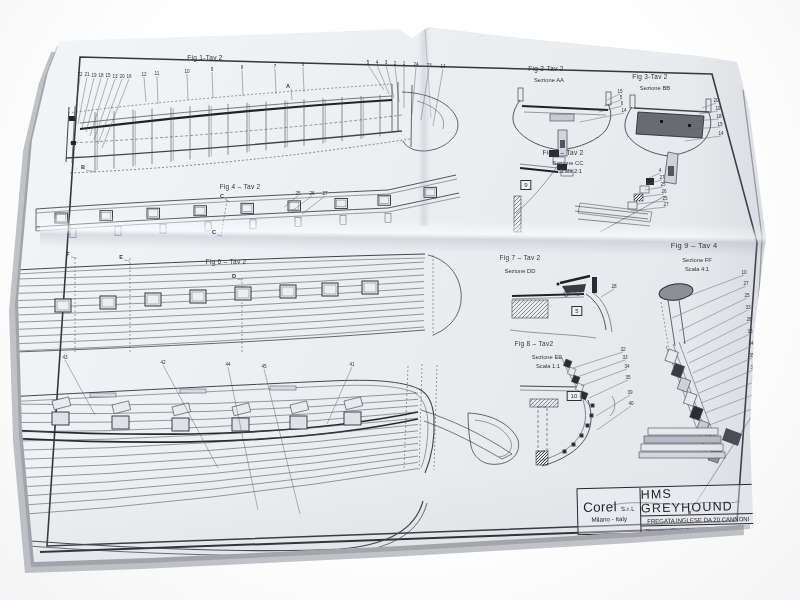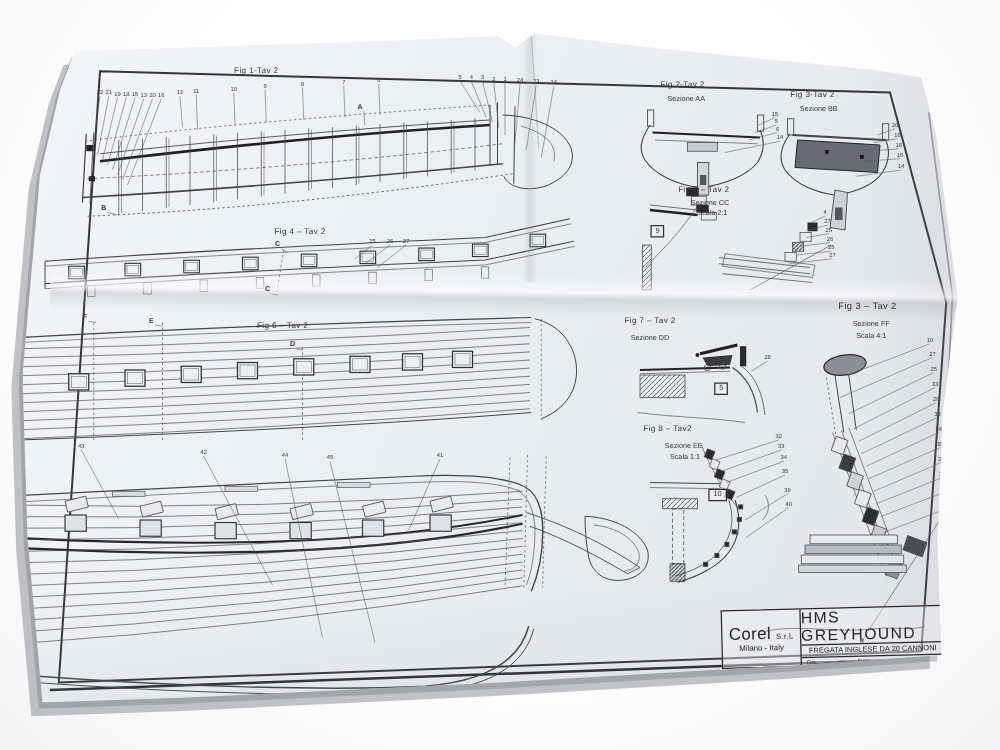--- a/index.html
+++ b/index.html
@@ -448,21 +448,21 @@
         <span class="fs" style="left: 570px; top: 171px;">Scala 2:1</span>
         <span class="fl" style="left: 226px; top: 261px;">Fig 6 – Tav 2</span>
         <span class="mk" style="left: 234px; top: 276px;">D</span>
         <span class="mk" style="left: 121px; top: 257px;">E</span>
         <span class="mk" style="left: 68px; top: 254px;">F</span>
         <span class="fl" style="left: 520px; top: 257px;">Fig 7 – Tav 2</span>
         <span class="fs" style="left: 520px; top: 271px;">Sezione DD</span>
         <span class="fl" style="left: 534px; top: 343px;">Fig 8 – Tav2</span>
         <span class="fs" style="left: 547px; top: 357px;">Sezione EE</span>
         <span class="fs" style="left: 548px; top: 366px;">Scala 1:1</span>
-        <span class="fl2" style="left: 694px; top: 245px;">Fig 3 – Tav 2</span>
+        <span class="fl2" style="left: 694px; top: 245px;">Fig 9 – Tav 4</span>
         <span class="fs" style="left: 697px; top: 260px;">Sezione FF</span>
         <span class="fs" style="left: 697px; top: 269px;">Scala 4:1</span>
         <span class="bx" style="left: 526px; top: 185px;">9</span>
         <span class="bx" style="left: 577px; top: 311px;">5</span>
         <span class="bx" style="left: 574px; top: 396px;">10</span>
         <span class="co" style="left: 80px; top: 74px;">22</span>
         <span class="co" style="left: 87px; top: 74px;">21</span>
         <span class="co" style="left: 94px; top: 75px;">19</span>
         <span class="co" style="left: 101px; top: 75px;">18</span>
         <span class="co" style="left: 108px; top: 75px;">15</span>

